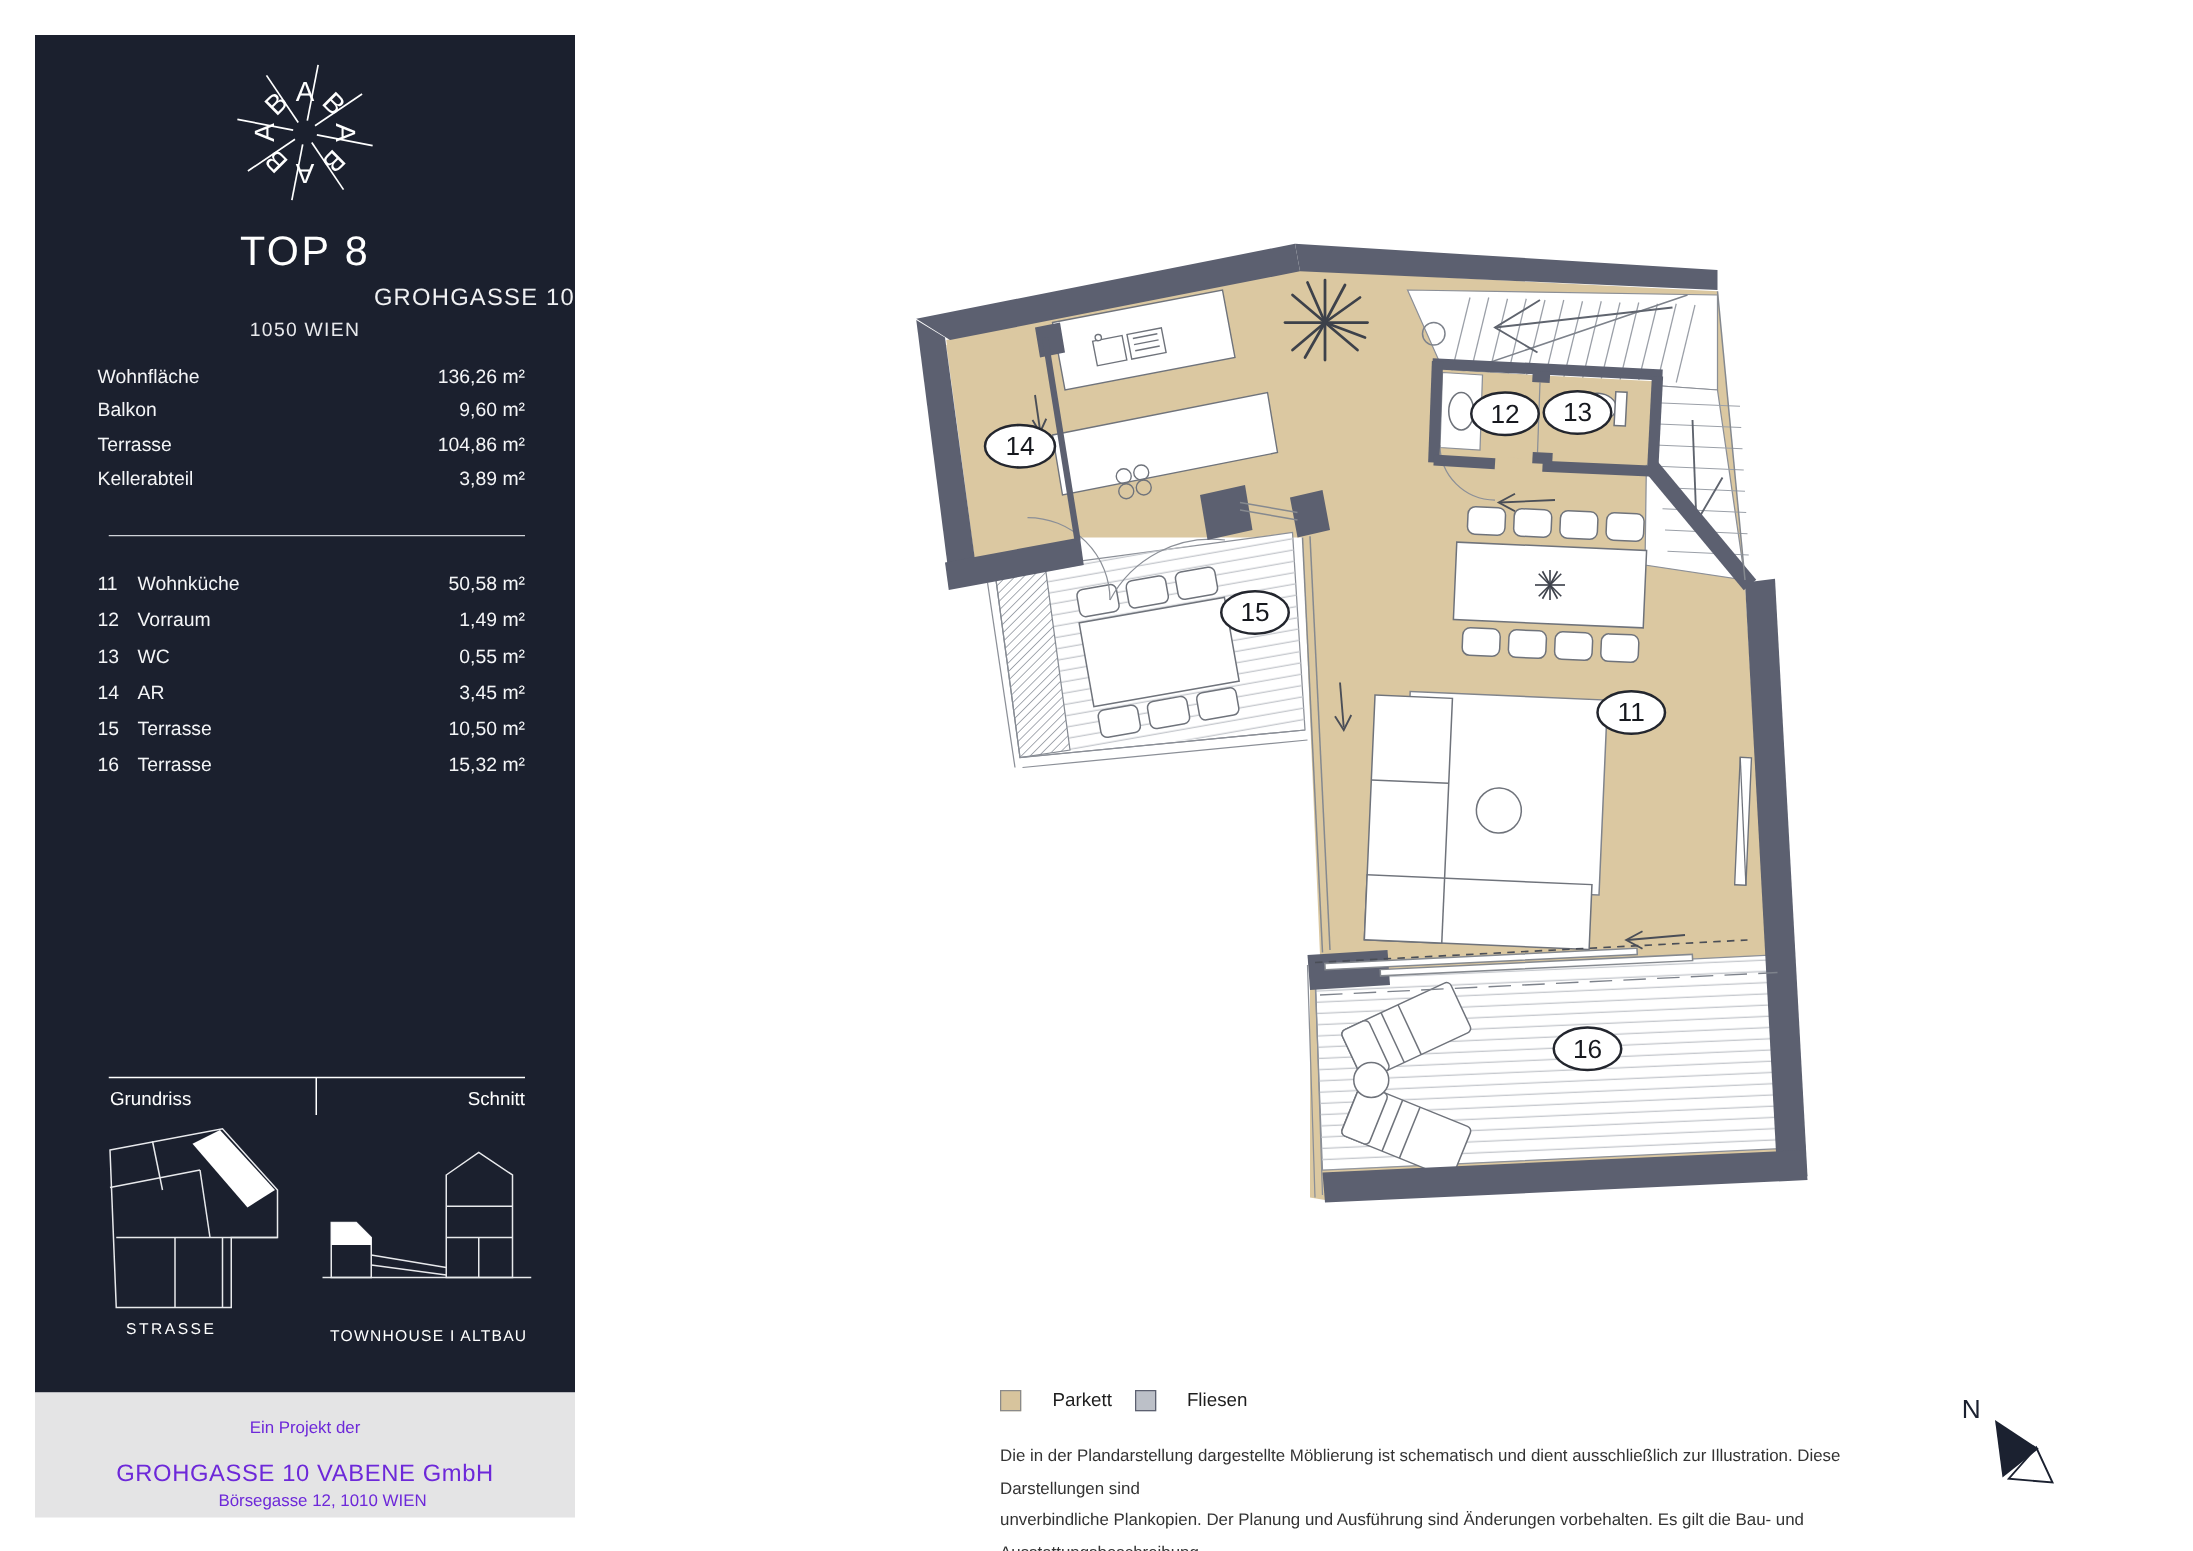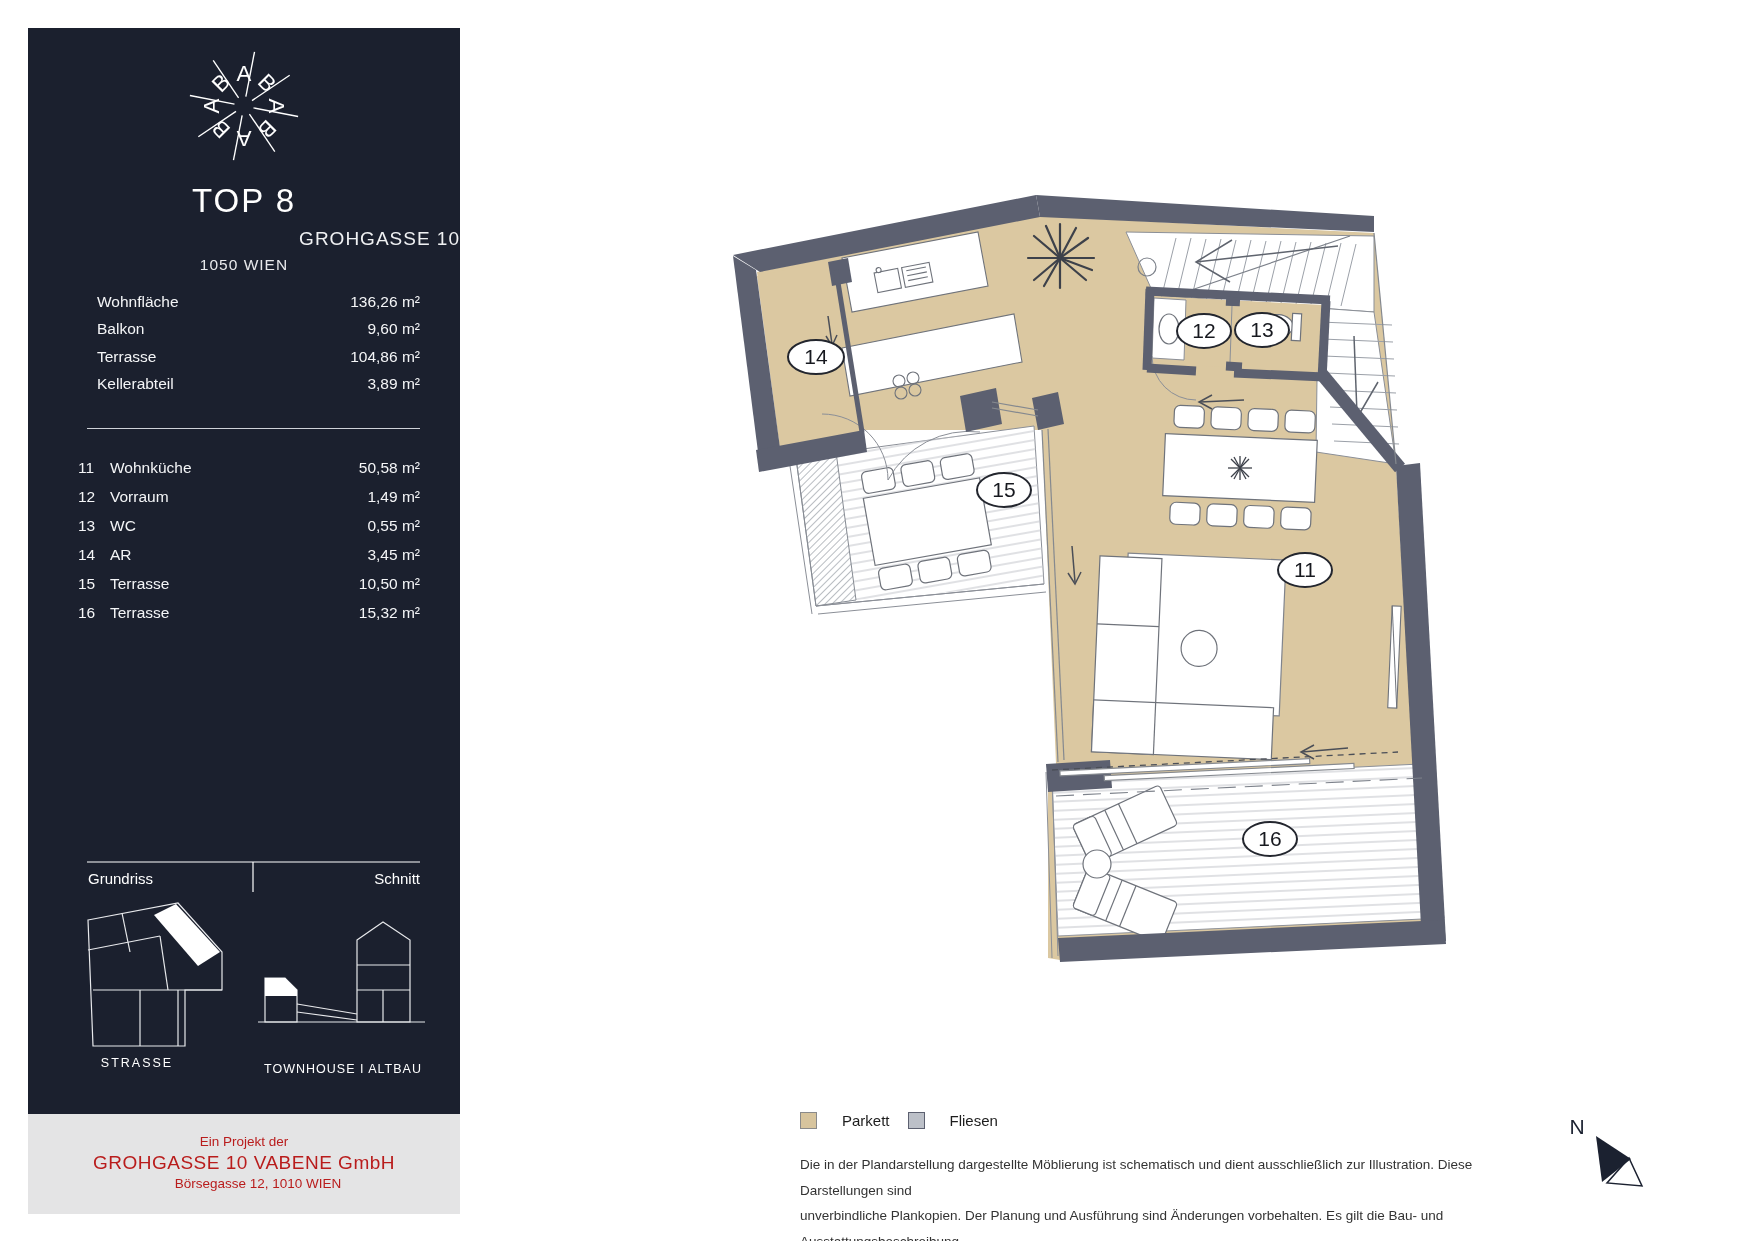--- a/index.html
+++ b/index.html
@@ -11,23 +11,23 @@
   .side-title{left:0;top:154px;width:100%;text-align:center;font-size:33px;letter-spacing:2px;color:#fff;}
   .side-sub{left:0;top:200px;width:100%;text-align:right;font-size:19px;letter-spacing:1px;color:#f0f1f3;}
   .side-city{left:0;top:228px;width:100%;text-align:center;font-size:15.5px;letter-spacing:1px;color:#e8e9ec;}
   .tbl{left:50px;right:40px;font-size:15.5px;}
   .trow{display:flex;align-items:center;}
   .trow .lab{flex:1;}
   .trow .val{text-align:left;white-space:nowrap;}
   .trow .rno{width:32px;}
   .divider{left:59px;top:400px;width:333px;height:0;border-top:1px solid #cfd2d8;}
   
-  .footerbox{left:28px;top:1114px;width:432px;height:100px;background:#e4e4e5;color:#b91c1c;text-align:center;}
+  .footerbox{left:28px;top:1114px;width:432px;height:100px;background:#e4e4e5;color:#6d28d9;text-align:center;}
   .fb1{margin-top:20px;font-size:13.5px;}
-  .fb2{margin-top:3px;font-size:19px;letter-spacing:.5px;}
+  .fb2{margin-top:20px;font-size:19px;letter-spacing:.5px;}
   .fb3{margin-top:2px;font-size:13.5px;padding-left:28px;}
   
   .legend{left:800px;top:1112px;display:flex;align-items:center;gap:18px;font-size:15px;color:#1d1d1d;}
   .legitem{display:flex;align-items:center;gap:25px;}
   .sq{width:15px;height:15px;display:inline-block;}
   .sq-parkett{background:#d7c49d;border:1px solid #8a8a8a;}
   .sq-fliesen{background:#bcc0c8;border:1px solid #5c6070;}
   .disclaimer{left:800px;top:1152px;width:680px;font-size:13.5px;line-height:25.5px;color:#333;}
   svg text{font-family:"Liberation Sans", sans-serif;}
 </style>
@@ -56,21 +56,21 @@
       <text x="0" y="-26" transform="rotate(225)">B</text>
       <text x="0" y="-26" transform="rotate(270)">A</text>
       <text x="0" y="-26" transform="rotate(315)">B</text>
     </g>
   </svg>
 
   <div class="abs side-title">TOP 8</div>
   <div class="abs side-sub">GROHGASSE 10</div>
   <div class="abs side-city">1050 WIEN</div>
 
-  <div class="abs tbl" style="top:260px;margin-left:19px;">
+  <div class="abs tbl" style="top:260px;">
     <div class="trow" style="height:27.5px">
       <span class="lab">Wohnfläche</span>
       <span class="val">136,26 m²</span>
     </div>
     <div class="trow" style="height:27.5px">
       <span class="lab">Balkon</span>
       <span class="val">9,60 m²</span>
     </div>
     <div class="trow" style="height:27.5px">
       <span class="lab">Terrasse</span>

